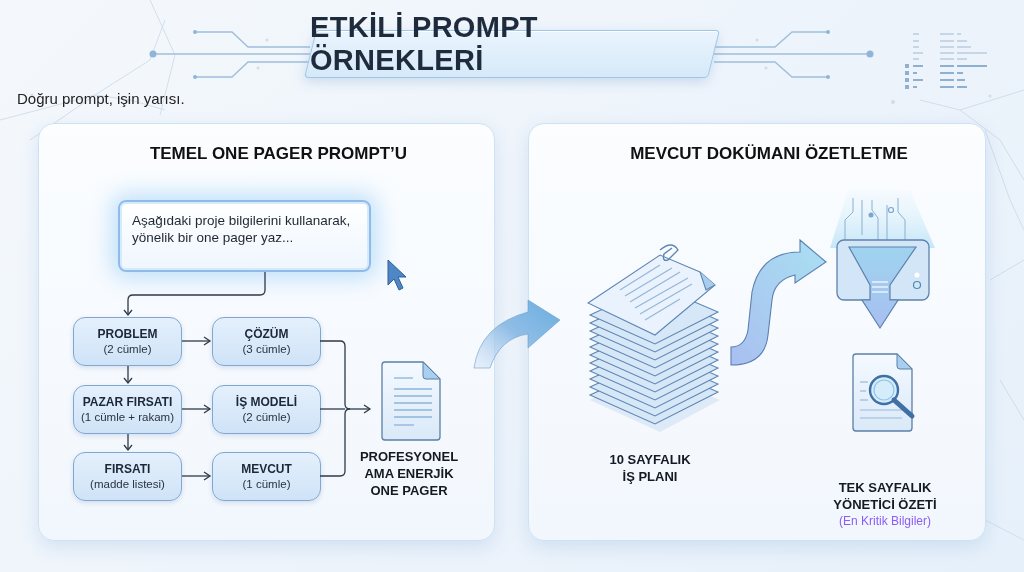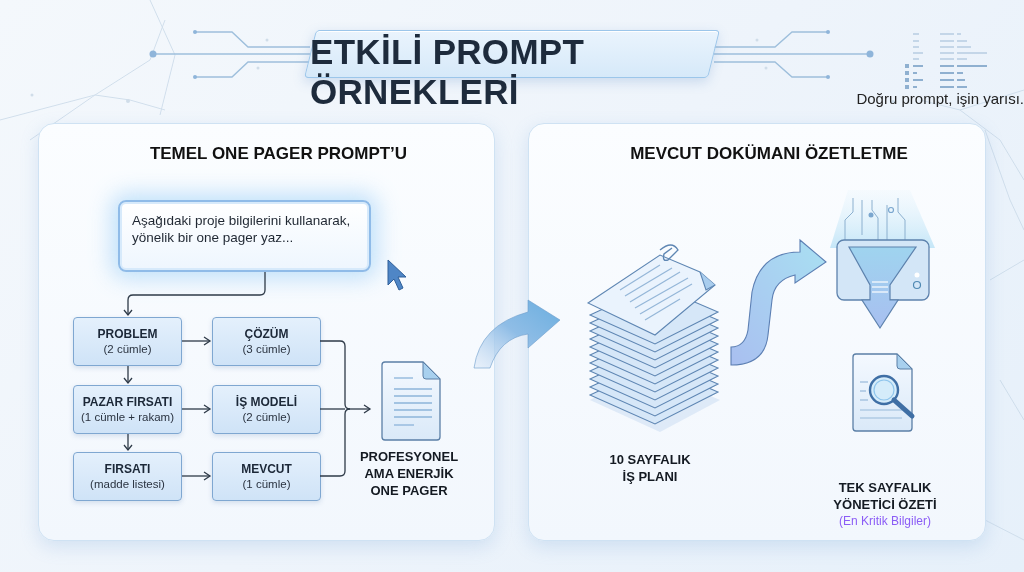--- a/index.html
+++ b/index.html
@@ -15,27 +15,27 @@
   
   .title-banner {
     position: absolute; left: 310px; top: 30px; width: 404px; height: 48px;
     transform: skewX(-14deg);
     background: linear-gradient(180deg, #eaf4fd 0%, #d6e9f9 100%);
     border: 1.5px solid #9cc6ea;
     border-radius: 4px;
     box-shadow: 0 4px 12px rgba(90,140,200,0.25), inset 0 1px 0 #fff;
   }
   .title-text {
-    position: absolute; left: 310px; top: 48px; width: 404px; height: 48px;
+    position: absolute; left: 310px; top: 20px; width: 404px; height: 48px;
     display: flex; align-items: center; justify-content: center;
-    font-size: 35px; font-weight: 700; color: #1e2b3c; letter-spacing: 0.3px;
+    font-size: 29px; font-weight: 700; color: #1e2b3c; letter-spacing: 0.3px;
   }
   .subtitle {
-    position: absolute; left: 0; width: 1024px; top: 90px; text-align: right;
-    font-size: 15px; color: #222;
+    position: absolute; left: 0; width: 1024px; top: 90px; text-align: left;
+    font-size: 15px; color: #222; padding-left: 17px;
   }
 
   
   .panel {
     position: absolute; top: 123px; height: 418px;
     background: linear-gradient(180deg, #fbfdff 0%, #f2f7fd 100%);
     border: 1.5px solid #cfe2f3;
     border-radius: 16px;
     box-shadow: 0 6px 18px rgba(110,160,215,0.22);
   }
@@ -56,21 +56,21 @@
     padding: 10px 12px;
     font-size: 13.5px; line-height: 17px; color: #1f2732;
   }
   .prompt-box span { display: block; }
 
   
   .flow-box {
     position: absolute; width: 109px; height: 49px;
     background: linear-gradient(180deg, #e4f0fc 0%, #cfe3f7 100%);
     border: 1.5px solid #7fa7d1;
-    border-radius: 4px;
+    border-radius: 12px;
     box-shadow: 0 2px 5px rgba(80,120,170,0.2);
     display: flex; flex-direction: column; align-items: center; justify-content: center;
     text-align: center;
   }
   .flow-box .fb-title { font-size: 12px; font-weight: 700; color: #1c2838; line-height: 15px; }
   .flow-box .fb-sub { font-size: 11.5px; color: #2a3340; line-height: 15px; }
 
   .result-label {
     position: absolute; text-align: center; font-weight: 700; color: #141a22;
     font-size: 13px; line-height: 17px;

